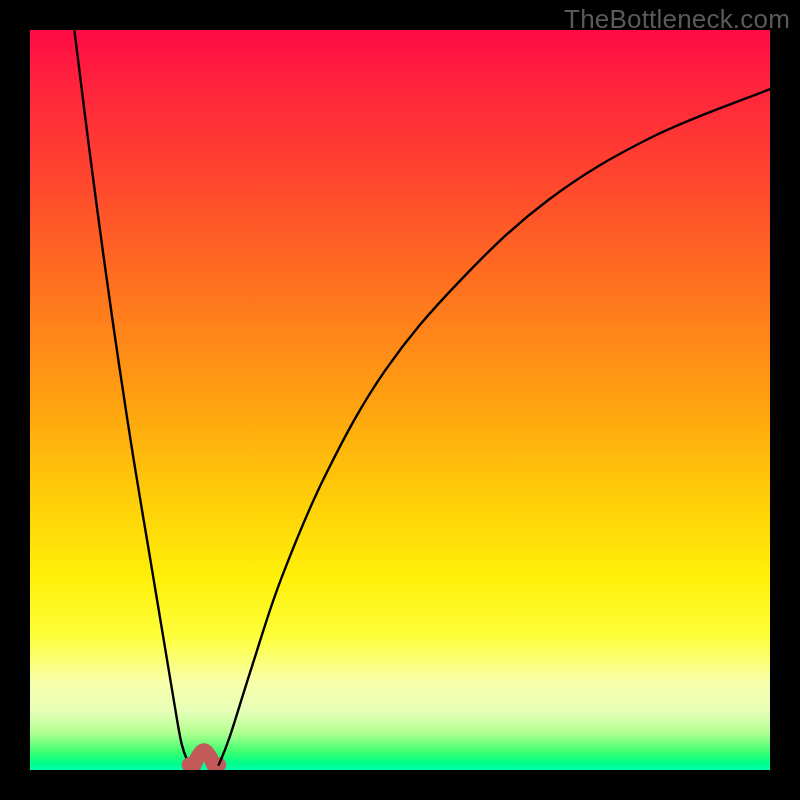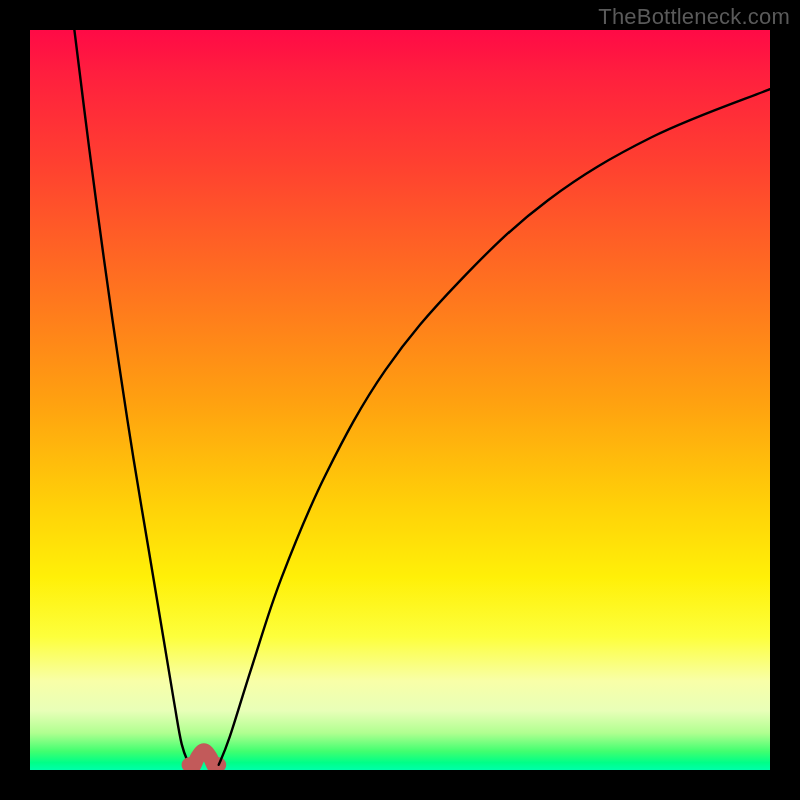--- a/index.html
+++ b/index.html
@@ -47,21 +47,21 @@
     left: 0;
     top: 0;
     width: 740px;
     height: 740px;
   }
   .watermark {
     position: absolute;
     top: 4px;
     right: 10px;
     color: #5a5a5a;
-    font-size: 22px;
+    font-size: 26px;
     font-weight: 500;
     letter-spacing: 0.2px;
   }
 </style>
 </head>
 <body>
 
 <div class="frame">
   <div class="plot">
     <svg class="curves" viewBox="0 0 740 740" preserveAspectRatio="none">

